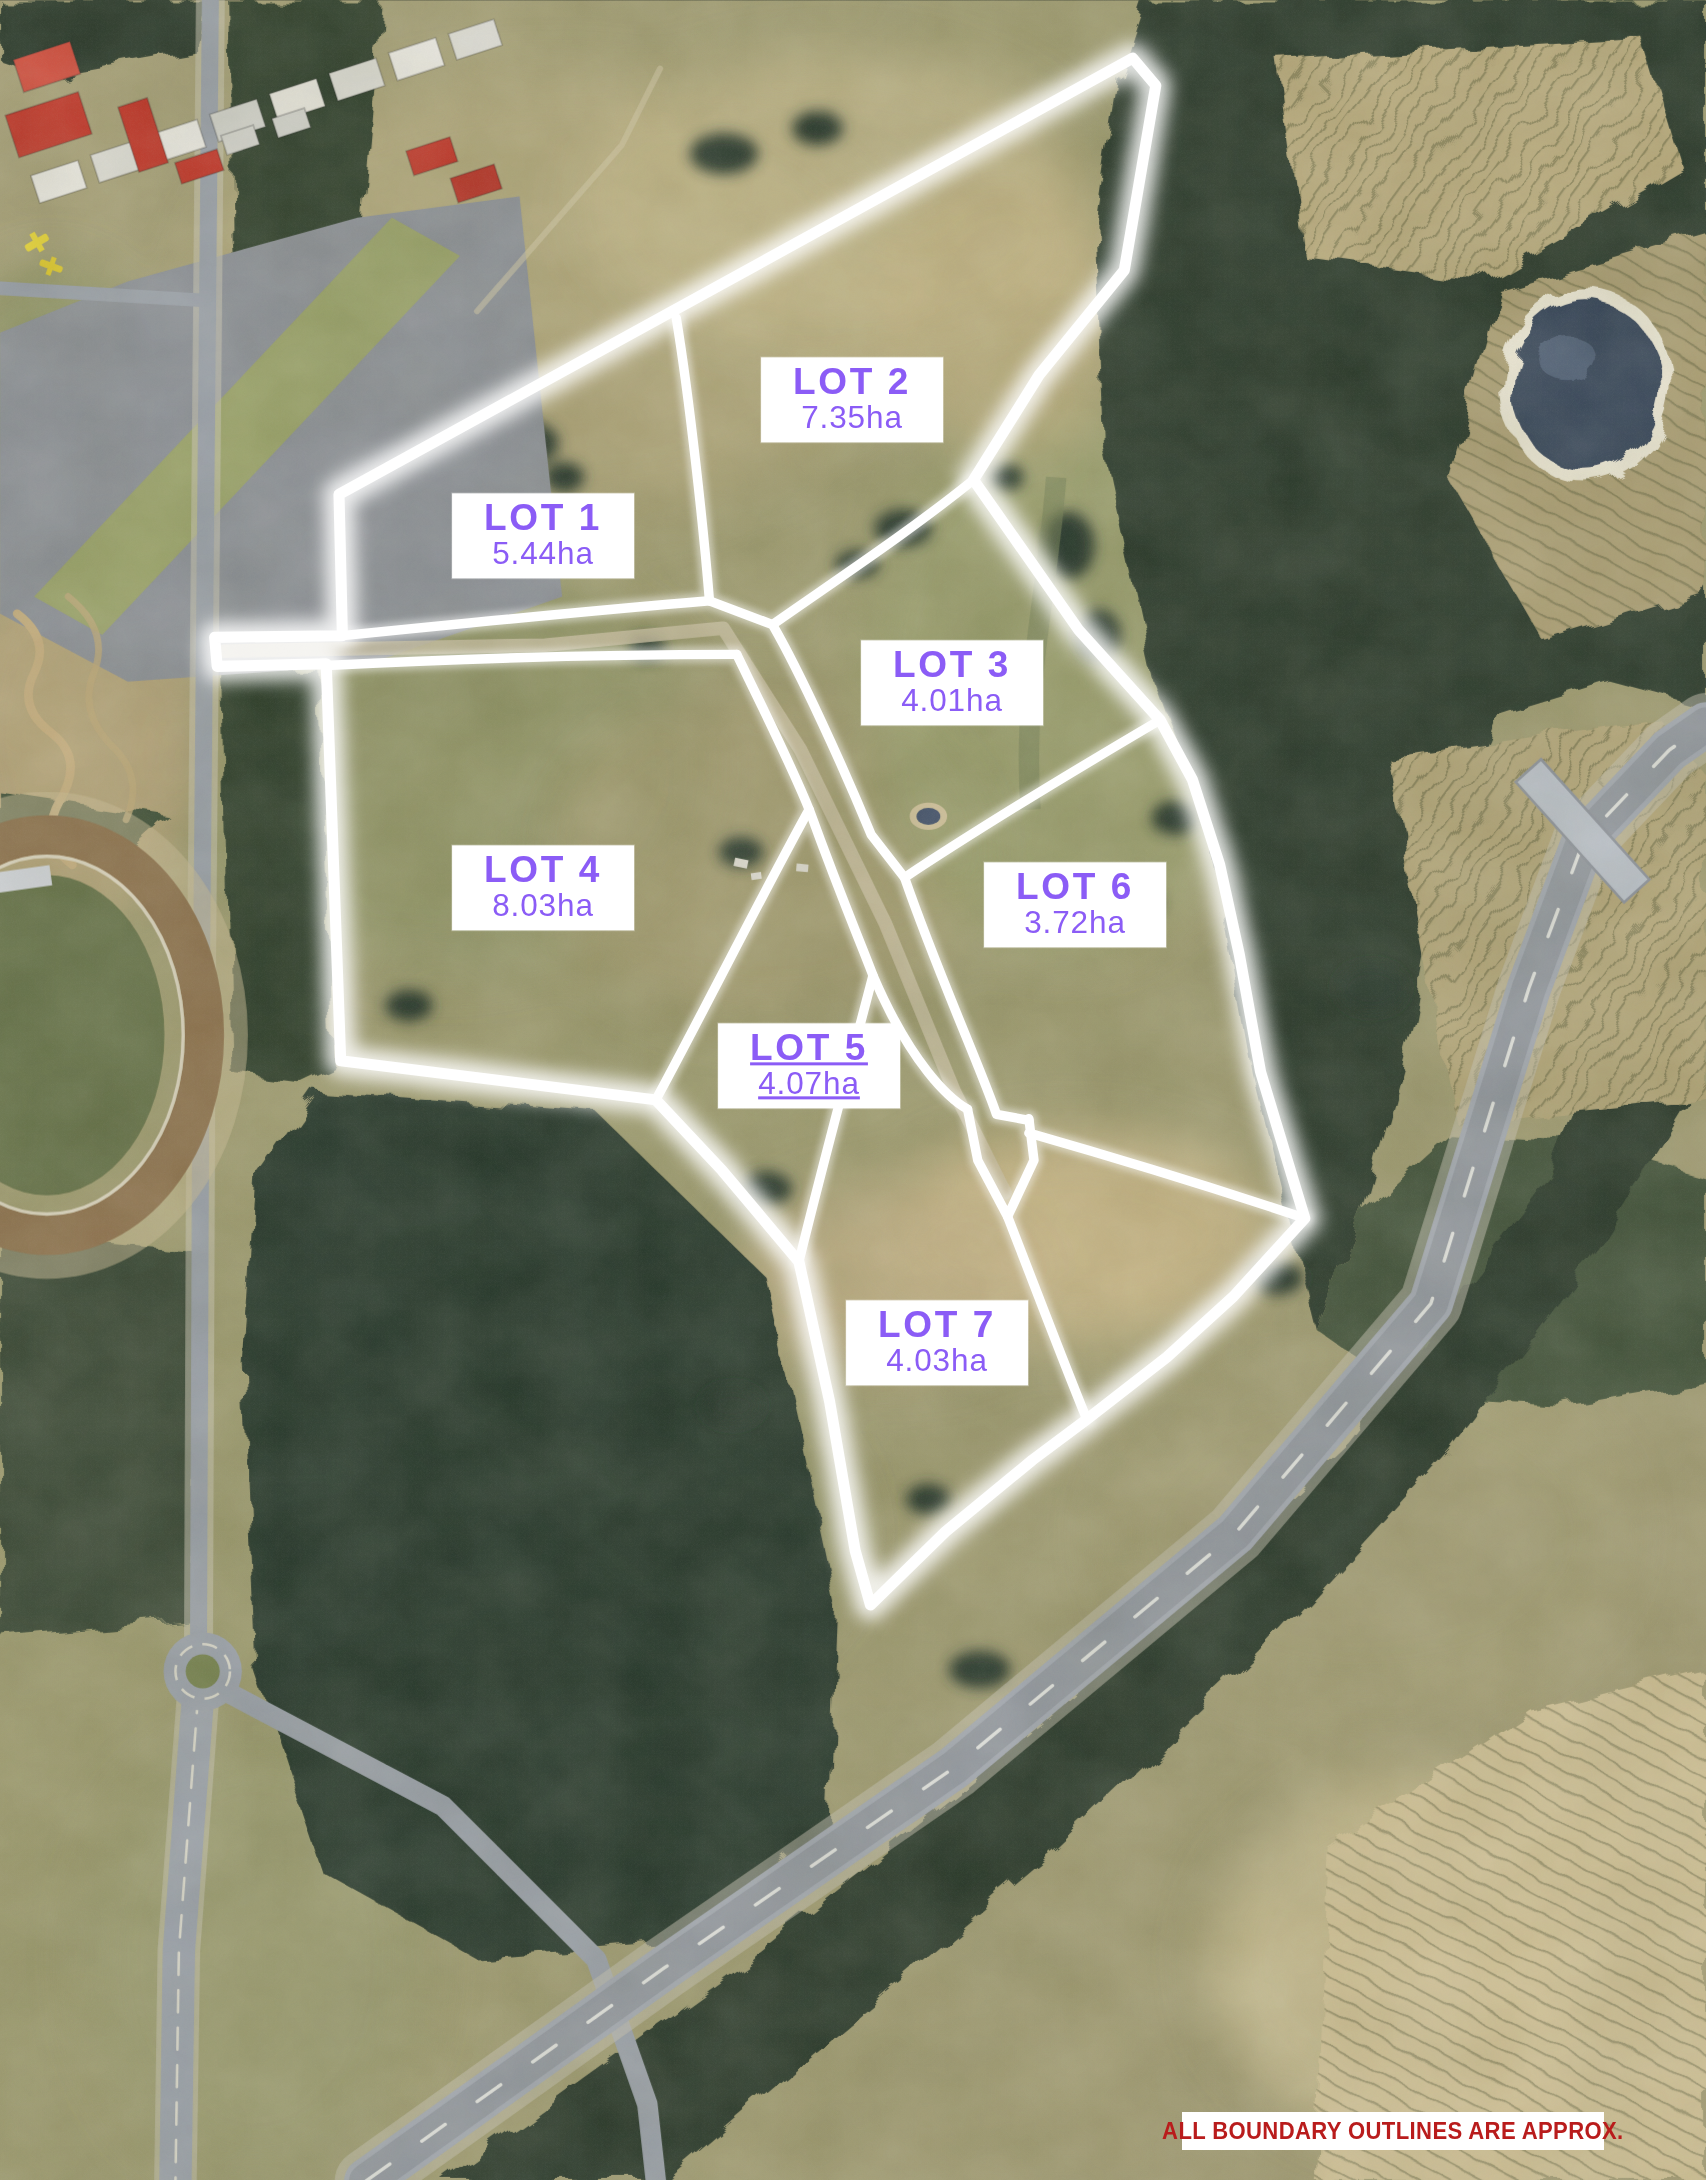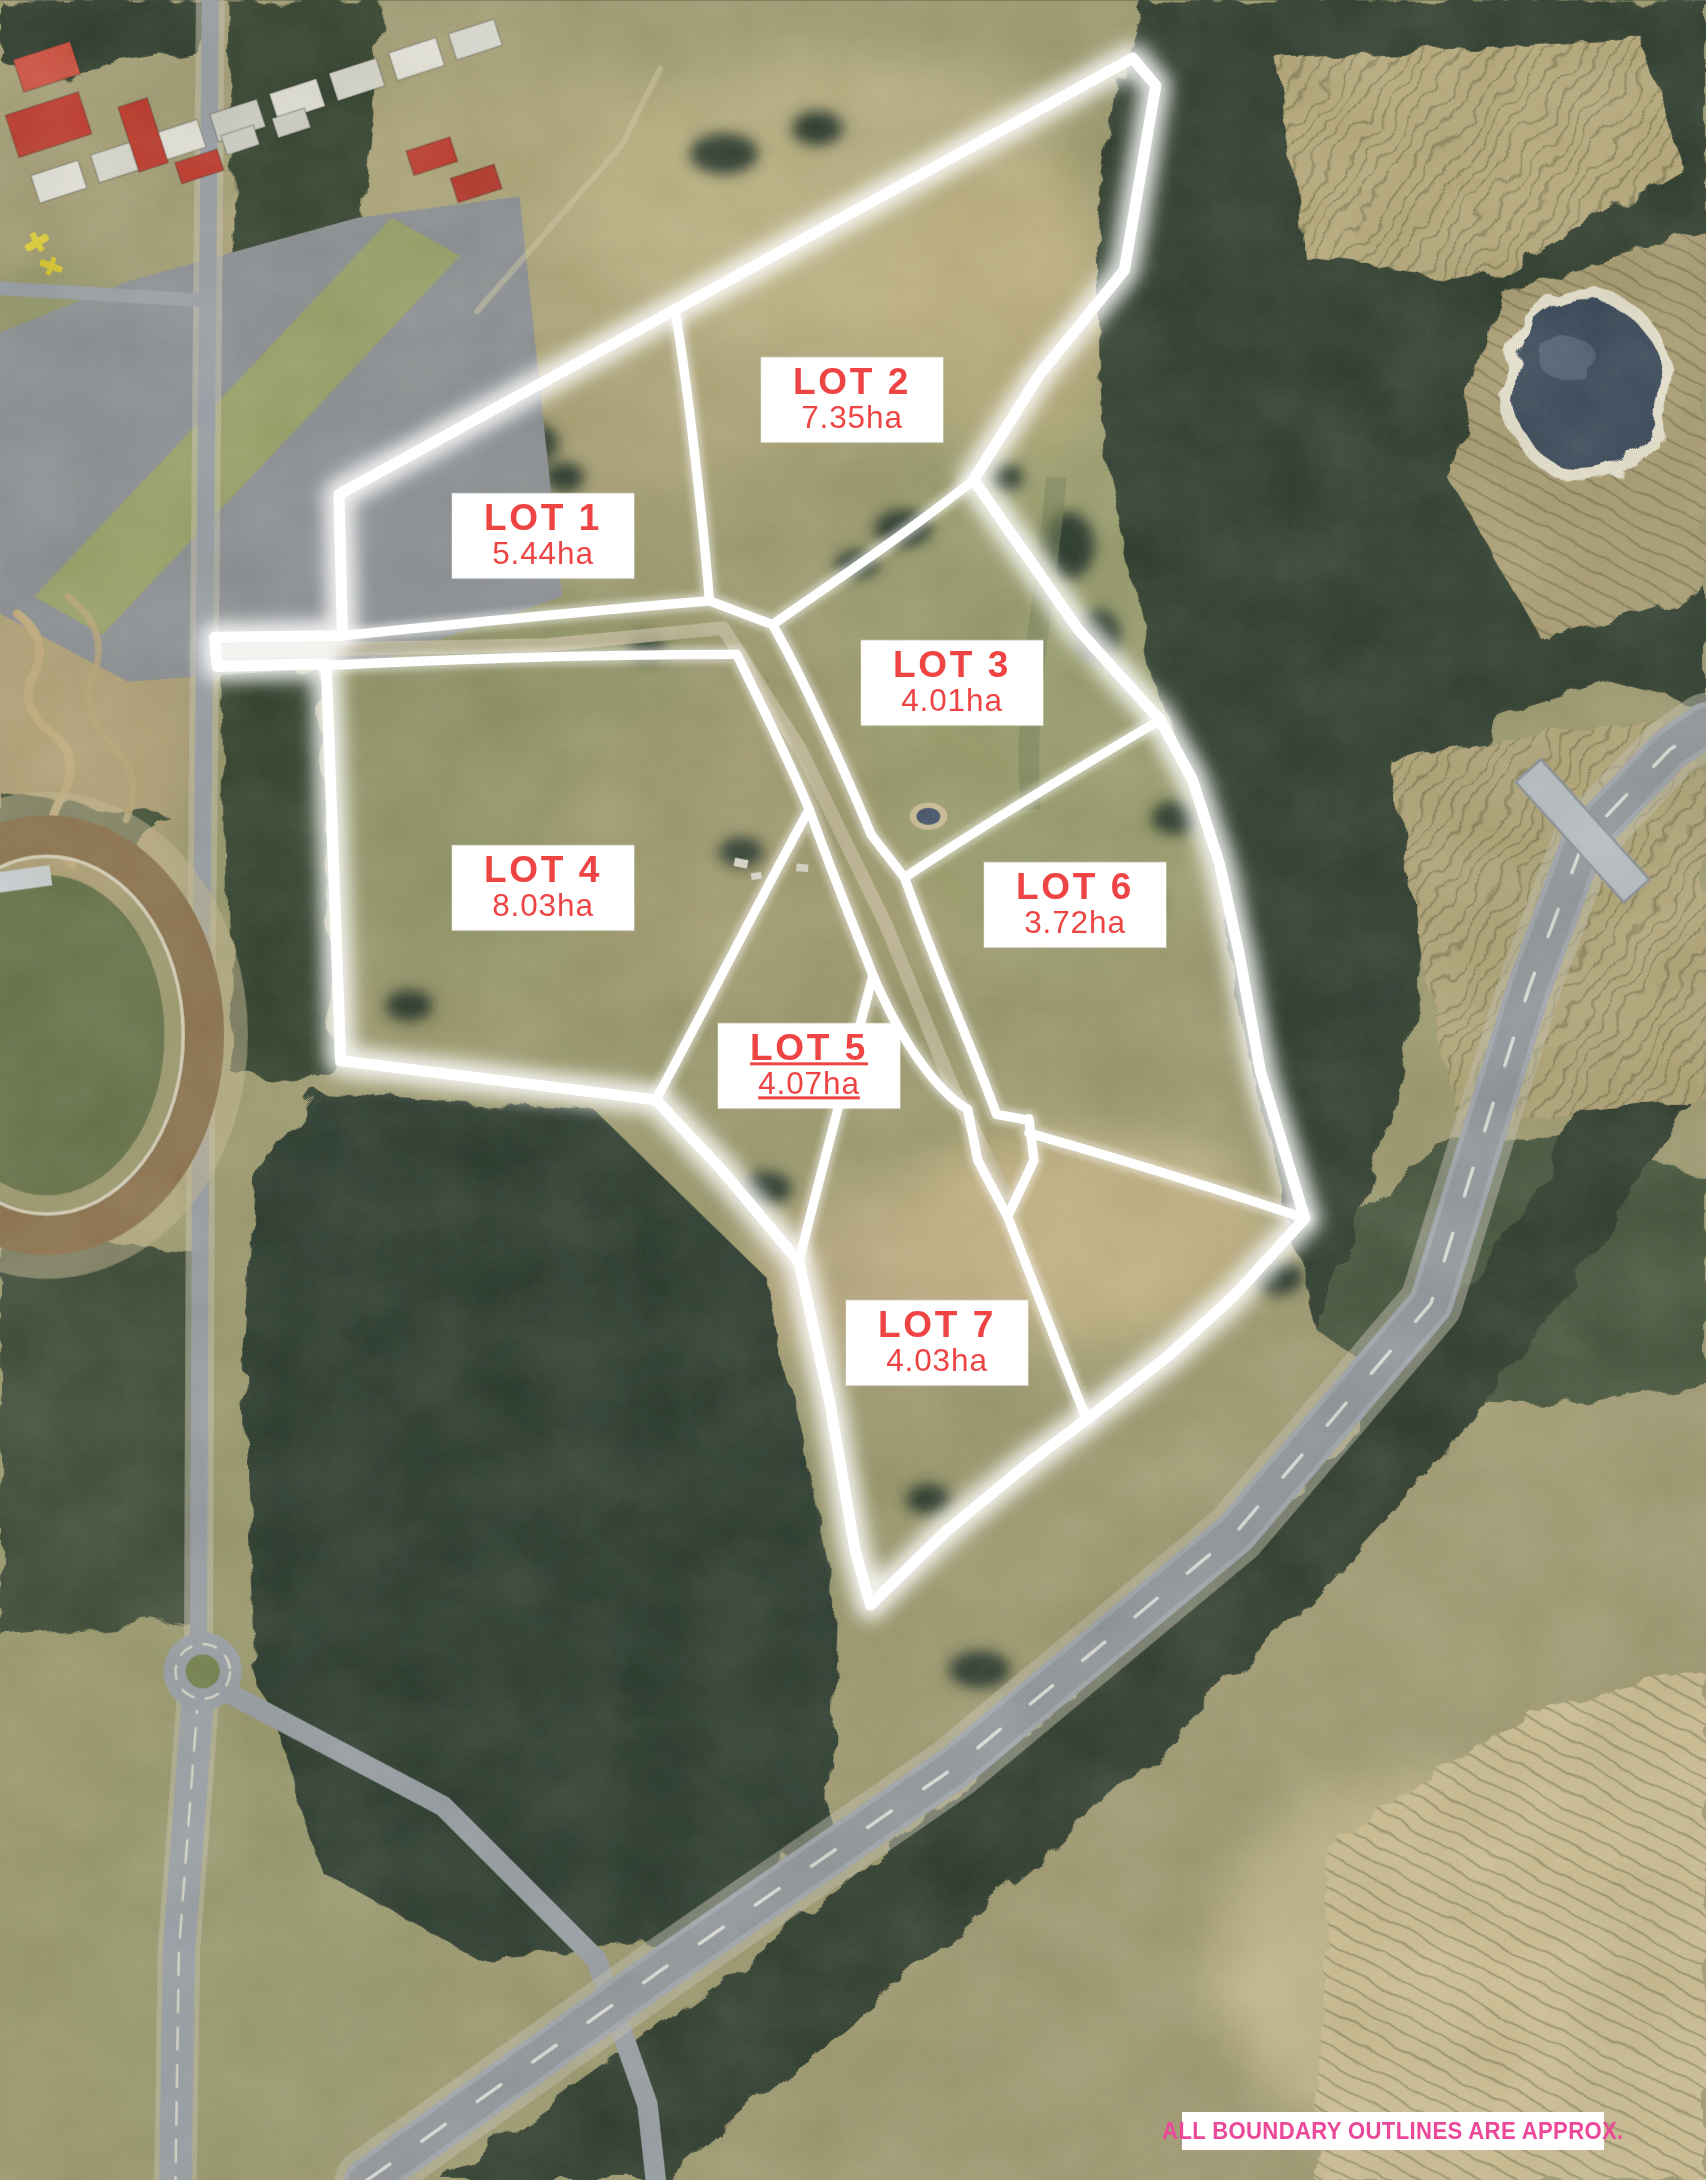--- a/index.html
+++ b/index.html
@@ -1,28 +1,28 @@
 <!DOCTYPE html>
 <html style="font-size:13.6px"><head>
 <meta charset="utf-8">
 <style>
   html,body{margin:0;padding:0;background:#1c241e;}
   .stage{position:relative;width:1706px;height:2181px;overflow:hidden;
          font-family:"Liberation Sans",sans-serif;}
   .stage svg{position:absolute;left:0;top:0;display:block;}
   .labels-layer{position:absolute;left:0;top:0;width:100%;height:100%;}
   .lot-label{position:absolute;transform:translate(-50%,-50%);
-     background:#ffffff;color:#ef4444;text-align:center;
+     background:#ffffff;color:#8b5cf6;text-align:center;
      padding:6px 32px 8.5px;box-shadow:0 0 0 0.9px rgba(255,255,255,.25);}
   .lot-title{font-weight:900;font-size:37px;line-height:1.02;letter-spacing:2.6px;
      font-family:"Liberation Sans",sans-serif;}
   .lot-area{font-weight:400;font-size:31.5px;line-height:1.05;letter-spacing:0.9px;
      font-family:"Liberation Sans",sans-serif;}
   .disclaimer{position:absolute;left:1182px;top:2112px;width:422px;height:38px;
-     background:#ffffff;color:#ec4899;display:flex;align-items:center;justify-content:center;}
+     background:#ffffff;color:#b91c1c;display:flex;align-items:center;justify-content:center;}
   .disclaimer span{display:inline-block;font-weight:800;font-size:24px;letter-spacing:0.4px;
      transform:scaleX(.92);white-space:nowrap;}
 </style>
 </head>
 <body>
 
 <div class="stage">
 
   <svg width="1706" height="2181" viewBox="0 0 2003 2560">
     <defs>

